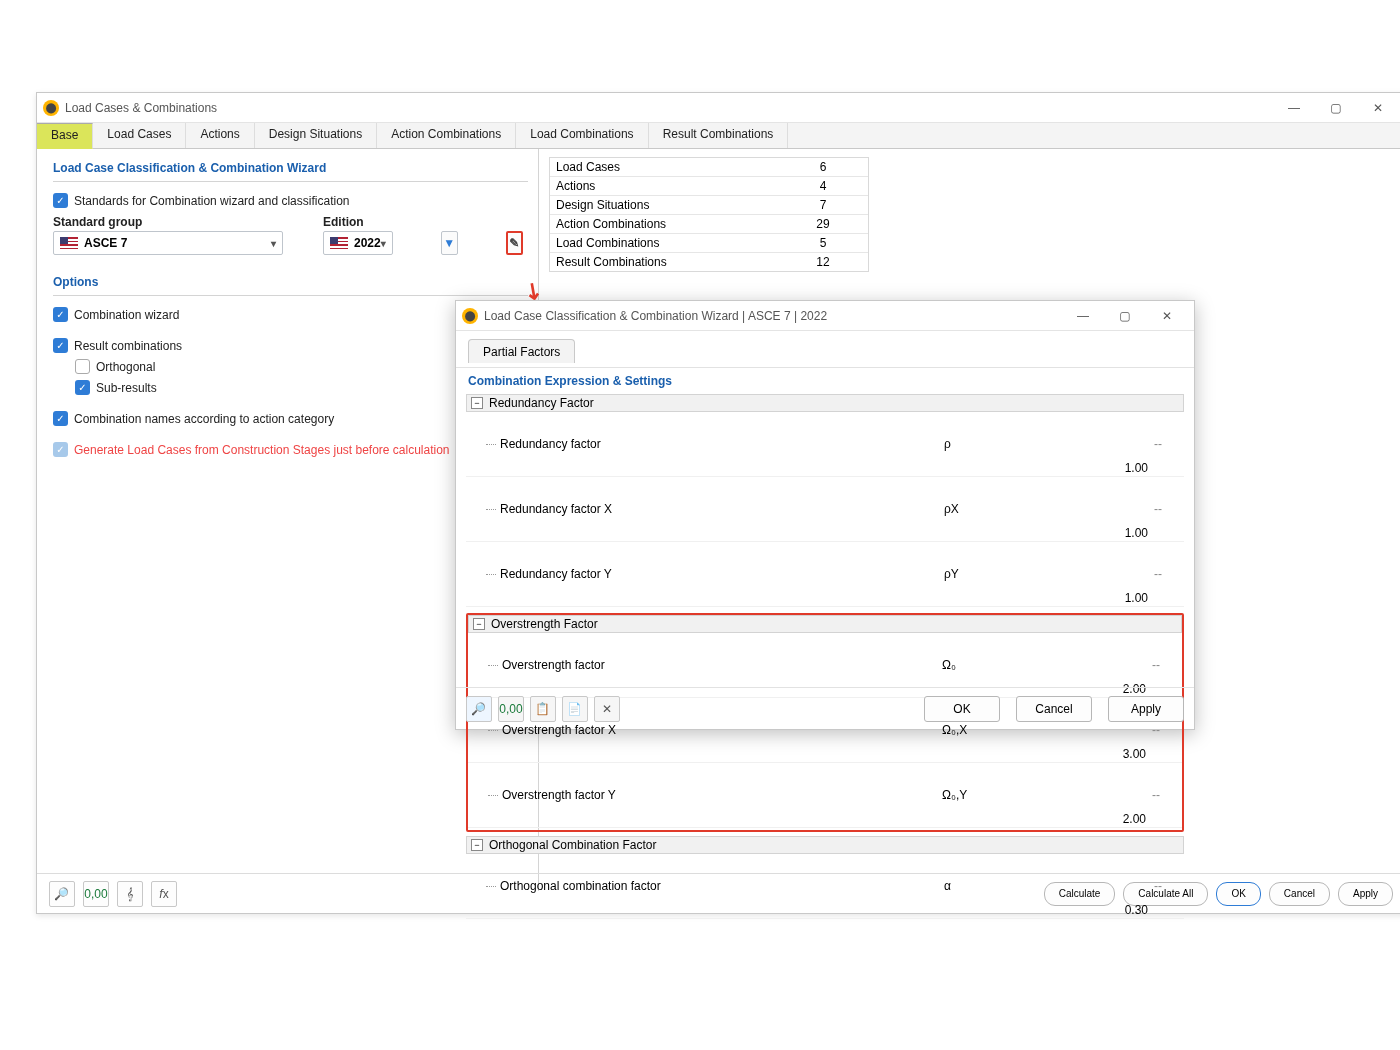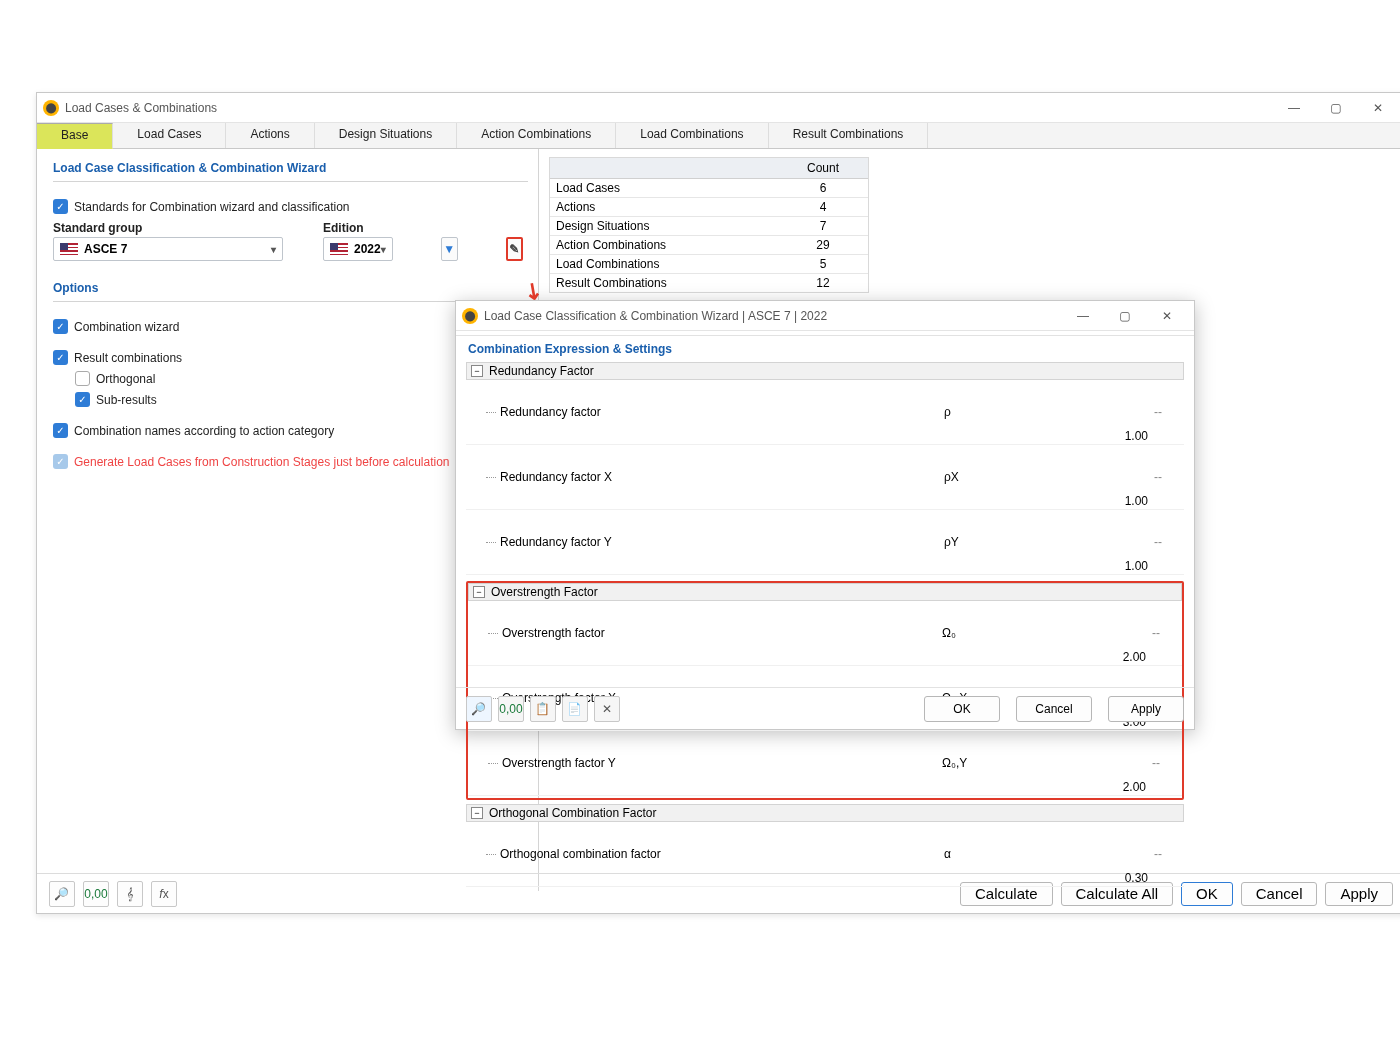--- a/index.html
+++ b/index.html
@@ -4,27 +4,27 @@
 <style>
   * { box-sizing: border-box; font-family: "Segoe UI", Arial, sans-serif; }
   body { margin:0; background:#fff; width:1400px; height:1050px; position:relative; overflow:hidden;}
   .window { position:absolute; background:#fff; border:1px solid #c8c8c8; }
   .main-window { left:36px; top:92px; width:1370px; height:822px; box-shadow:0 2px 6px rgba(0,0,0,0.1);}
   .titlebar { height:30px; display:flex; align-items:center; padding:0 6px; font-size:12px; color:#555; border-bottom:1px solid #e4e4e4;}
   .titlebar .app-icon { width:16px; height:16px; margin-right:6px; background:#ffb400; border-radius:50%; display:inline-flex; align-items:center; justify-content:center; font-size:10px; color:#444;}
   .titlebar .spacer { flex:1; }
   .winbtn { width:42px; height:28px; display:flex; align-items:center; justify-content:center; color:#555; font-size:12px;}
   .tabs { display:flex; height:26px; border-bottom:1px solid #c8c8c8; background:#f4f4f4; font-size:12px; }
-  .tab { padding:4px 24px 3px; cursor:pointer; color:#222; border-right:1px solid #ddd;}
+  .tab { padding:4px 14px 3px; cursor:pointer; color:#222; border-right:1px solid #ddd;}
   .tab.active { background:#dbe55a; border-bottom:1px solid #dbe55a; margin-bottom:-1px; border-top:1px solid #aaa;}
   .columns { display:flex; height:742px; }
   .leftcol { width:502px; padding:8px 10px 8px 16px; border-right:1px solid #d4d4d4;}
   .rightcol { flex:1; padding:8px 10px; position:relative;}
   .section-head { color:#1a5fad; font-weight:600; font-size:12px; padding:4px 0 6px; }
-  .section-head.border { border-bottom:1px solid #d4d4d4; margin-bottom:14px;}
+  .section-head.border { border-bottom:1px solid #d4d4d4; margin-bottom:8px;}
   .row { display:flex; align-items:center; font-size:12px; padding:3px 0; color:#222;}
   .chk { width:15px; height:15px; border-radius:3px; display:inline-flex; align-items:center; justify-content:center; margin-right:6px; font-size:10px; color:#fff;}
   .chk.blue { background:#2e7cd6; }
   .chk.off { background:#fff; border:1px solid #aaa; }
   .chk.gray { background:#a7c9ea; }
   .indent1 { margin-left:22px; }
   .field-row { display:flex; gap:40px; font-size:12px; margin-top:4px;}
   .field { display:flex; flex-direction:column;font-weight:bold; }
   .lbl { font-size:12px; color:#222; margin-bottom:2px;}
   .combo { display:flex; align-items:center; border:1px solid #bfc5cc; background:#fff; height:24px; font-size:12px; padding:0 6px; border-radius:2px;}
@@ -61,21 +61,21 @@
   .btnbar { position:absolute; left:0; right:0; bottom:0; height:42px; display:flex; align-items:center; padding:0 10px; border-top:1px solid #e2e2e2; gap:6px;}
   .smbtn { width:26px; height:26px; border:1px solid #c8c8c8; border-radius:2px; background:#f6f6f6; display:flex; align-items:center; justify-content:center; font-size:12px; color:#555;}
   .smbtn.accent { background:#eef6ff; }
   .pushr { margin-left:auto; }
   .btn { min-width:76px; height:26px; border:1px solid #b7b7b7; border-radius:3px; background:#fdfdfd; font-size:12px; padding:0 16px; cursor:pointer;}
   .btn + .btn { margin-left:10px;}
   .arrow { position:absolute; color:#e03a2a; font-size:22px; font-weight:bold; z-index:11;}
   .statcol { position:relative;}
   .footerbar { position:absolute; left:0; right:0; bottom:0; height:40px; border-top:1px solid #dcdcdc; display:flex; align-items:center; padding:0 12px; gap:8px;}
   .footerbar .smbtn { background:#fdfdfd;}
-  .fbtn { height:24px; border:1px solid #b7b7b7; border-radius:3px; background:#fdfdfd; font-size:15px; padding:0 14px; cursor:pointer;}
+  .fbtn { height:24px; border:1px solid #b7b7b7; border-radius:11px; background:#fdfdfd; font-size:10px; padding:0 14px; cursor:pointer;}
   .fbtn.primary { border-color:#2e7cd6; }
   .fbtn + .fbtn { margin-left:0;}
 </style>
 </head>
 <body>
 
 <div class="window main-window">
   <div class="titlebar">
     <span class="app-icon">⬤</span>
     <span>Load Cases &amp; Combinations</span>
@@ -160,24 +160,20 @@
       <div style="height:10px;"></div>
 
       <div class="row">
           <span class="chk gray">✓</span>
           <span style="color:#ef4444;text-align:right;">Generate Load Cases from Construction Stages just before calculation</span>
         </div>
     </div>
 
     <div class="rightcol statcol">
       <div class="stats-table">
-        <div class="stats-head">
-          <div class="sc1"></div>
-          <div class="sc2">Count</div>
-        </div>
         <div id="stats-body">
             <div class="stats-row">
               <div class="sc1">Load Cases</div>
               <div class="sc2">6</div>
             </div>
             <div class="stats-row">
               <div class="sc1">Actions</div>
               <div class="sc2">4</div>
             </div>
             <div class="stats-row">
@@ -219,20 +215,23 @@
 
 <div class="window sub-window">
   <div class="titlebar">
     <span class="app-icon">⬤</span>
     <span>Load Case Classification &amp; Combination Wizard | ASCE 7 | 2022</span>
     <span class="spacer"></span>
     <div class="winbtn">—</div>
     <div class="winbtn">▢</div>
     <div class="winbtn">✕</div>
   </div>
+  <div>
+    <span class="sub-tab">Partial Factors</span>
+  </div>
   <div class="sub-sect">Combination Expression &amp; Settings</div>
   <div class="tree" id="tree">
       <div>
         <div class="grp">
           <span class="tg">−</span>
           <span>Redundancy Factor</span>
         </div>
         <div class="item">
           <div class="itn">Redundancy factor</div>
           <div class="its">ρ</div>

